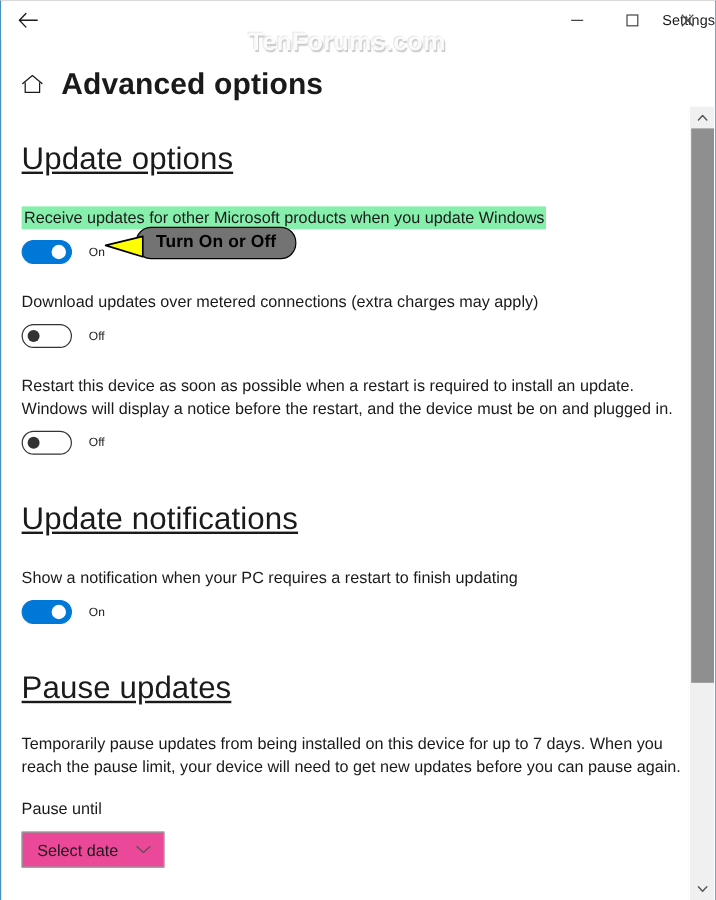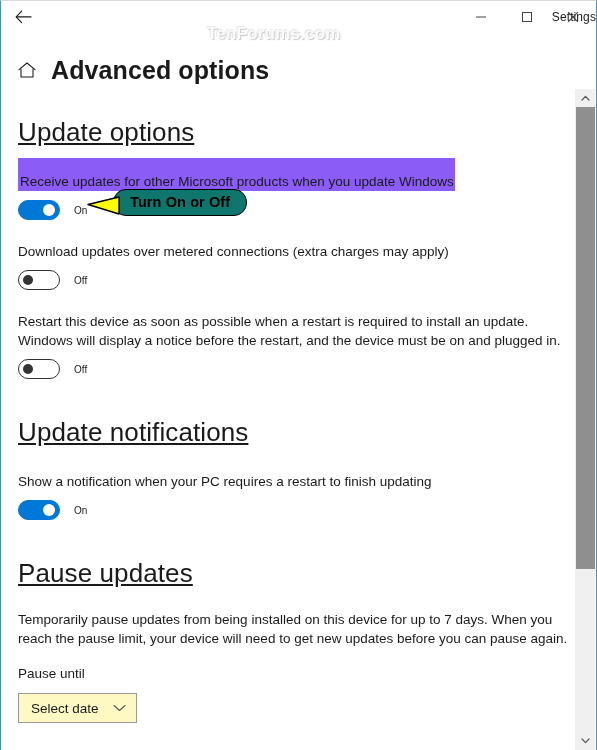--- a/index.html
+++ b/index.html
@@ -65,21 +65,21 @@
     justify-content: center;
     cursor: default;
   }
   .win-btn svg { display: block; }
 
   
   #watermark {
     position: absolute;
     left: 206px;
     top: 23px;
-    font-size: 17px;
+    font-size: 21px;
     font-weight: bold;
     color: #fbfbfb;
     text-shadow: 1px 1px 1px #c8c8c8, -1px -1px 0 #e8e8e8;
     letter-spacing: 0.2px;
     white-space: nowrap;
     z-index: 40;
     pointer-events: none;
   }
 
   
@@ -123,23 +123,23 @@
     font-weight: normal;
     letter-spacing: 0.1px;
     text-decoration: underline;
   }
   .body-text {
     font-size: 13.5px;
     color: #1a1a1a;
     line-height: 19px;
   }
   .hl {
-    background: #8b5cf6;
+    background: #86efac;
     display: inline;
-    padding: 16px 1px 2px 2px;
+    padding: 2px 1px 2px 2px;
   }
 
   
   .toggle-row {
     display: flex;
     align-items: center;
   }
   .switch {
     width: 42px;
     height: 20px;
@@ -182,42 +182,42 @@
   }
 
   
   #callout {
     position: absolute;
     left: 112px;
     top: 188px;
     z-index: 30;
   }
   #callout-bubble {
-    background: #0f766e;
+    background: #737373;
     border: 1.6px solid #000000;
     border-radius: 13px;
     padding: 4px 16px 5px 16px;
     font-size: 14.5px;
     font-weight: bold;
     color: #000000;
     white-space: nowrap;
     letter-spacing: 0.1px;
   }
   #callout-tail {
     position: absolute;
     left: -26px;
     top: 6px;
   }
 
   
   .combo {
     display: inline-flex;
     align-items: center;
     border: 1px solid #999999;
-    background: #fef9c3;
+    background: #ec4899;
     height: 30px;
     padding: 0 10px 0 12px;
     box-sizing: border-box;
     cursor: default;
   }
   .combo-text {
     font-size: 13.5px;
     color: #1a1a1a;
   }
   .combo-chev { margin-left: 14px; display: block; }

